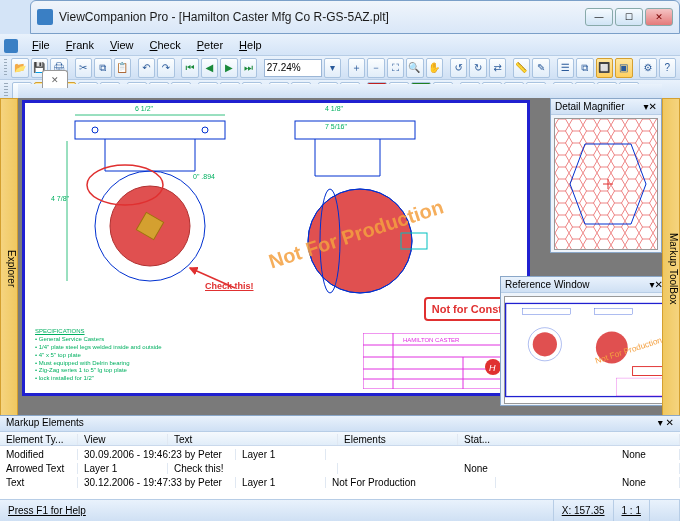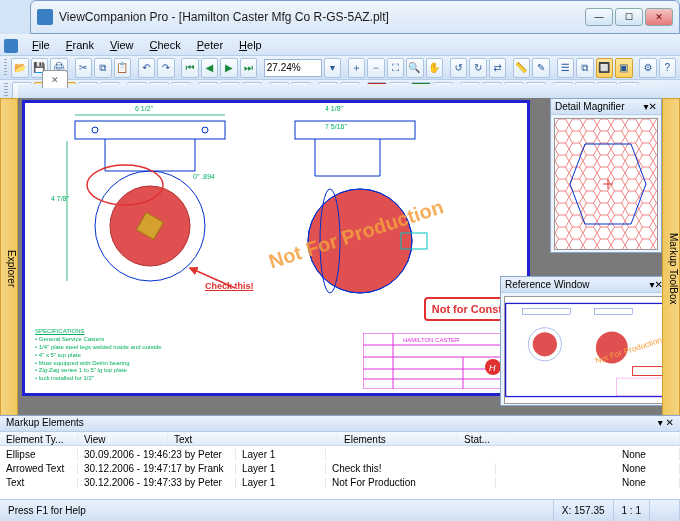--- a/index.html
+++ b/index.html
@@ -66,21 +66,21 @@
 
 .mkpanel { position: absolute; left: 0; right: 0; bottom: 22px; height: 84px; background: #fff; border-top: 1px solid #8aa7c8; }
 .mkpanel .ph { height: 16px; background: linear-gradient(#e9f2fc,#cfe0f4); font-size: 10px; padding: 1px 6px; border-bottom: 1px solid #b7cde6; display: flex; justify-content: space-between; }
 .mkhead, .mkrow { display: flex; font-size: 10px; height: 14px; align-items: flex-end; }
 .mkhead { background: linear-gradient(#f5f9fd,#e1edf9); border-bottom: 1px solid #cad9ec; }
 .mkhead > div, .mkrow > div { padding: 0 6px; border-right: 1px solid #e0e8f2; overflow: hidden; white-space: nowrap; }
 .c1 { width: 78px; } .c2 { width: 158px; } .c3 { width: 90px; } .c4 { width: 170px; } .c5 { width: 120px; } .c6 { flex: 1; }
 
 
 .status { position: absolute; left: 0; right: 0; bottom: 0; height: 22px; background: linear-gradient(#e9f2fc,#cfe0f4); border-top: 1px solid #b7cde6; display: flex; align-items: center; font-size: 10px; }
-.status > div { padding: 8px 8px; border-right: 1px solid #b7cde6; height: 100%; display: flex; align-items: center; }
+.status > div { padding: 8px 8px; border-right: 1px solid #b7cde6; height: 100%; display: flex; align-items: center; text-decoration: underline; }
 .status .sp { flex: 1; }
 
 .grip { width: 4px; height: 18px; background: repeating-linear-gradient(#9ab 0 1px, transparent 1px 3px); margin-right: 2px; }
 </style>
 </head>
 <body>
 
 <div class="titlebar">
   <div class="app-icon"></div>
   <div class="title">ViewCompanion Pro - [Hamilton Caster Mfg Co R-GS-5AZ.plt]</div>
@@ -312,30 +312,29 @@
       <span>▾ ✕</span>
     </div>
   <div class="mkhead">
     <div class="c1">Element Ty...</div>
     <div class="c3">View</div>
     <div class="c4">Text</div>
     <div class="c5">Elements</div>
     <div class="c6">Stat...</div>
   </div>
   <div class="mkrow">
-    <div class="c1">Ellipse</div>
+    <div class="c1">Modified</div>
       <div class="c2">30.09.2006 - 19:46:23 by Peter</div>
       <div class="c3">Layer 1</div>
       <div class="c4"></div>
       <div class="c5"></div>
       <div class="c6">None</div>
   </div>
   <div class="mkrow">
     <div class="c1">Arrowed Text</div>
-      <div class="c2">30.12.2006 - 19:47:17 by Frank</div>
       <div class="c3">Layer 1</div>
       <div class="c4">Check this!</div>
       <div class="c5"></div>
       <div class="c6">None</div>
   </div>
   <div class="mkrow">
     <div class="c1">Text</div>
       <div class="c2">30.12.2006 - 19:47:33 by Peter</div>
       <div class="c3">Layer 1</div>
       <div class="c4">Not For Production</div>

